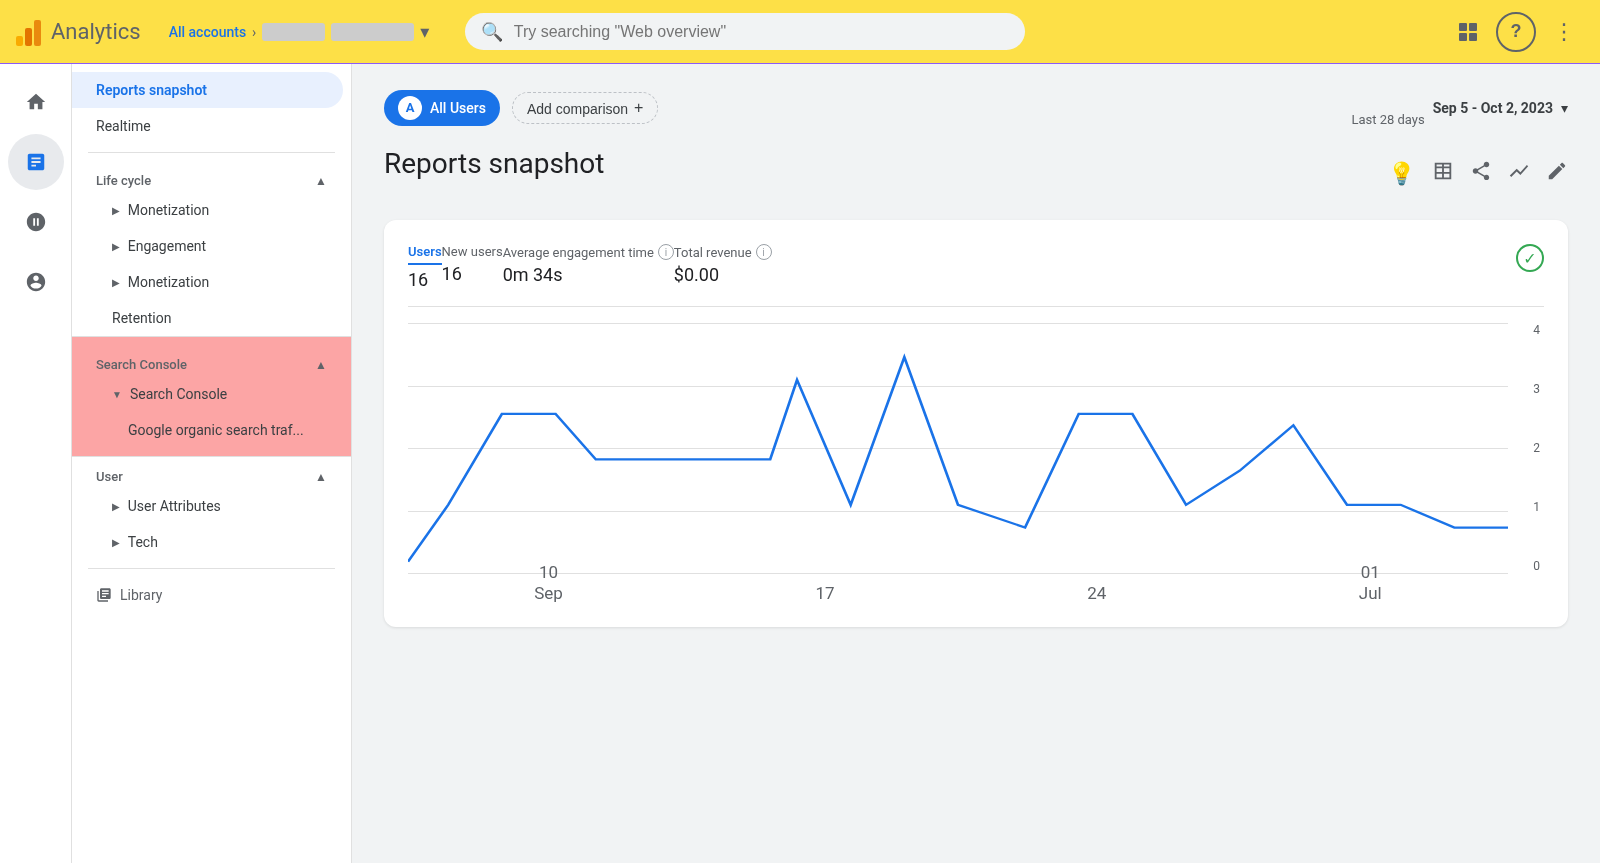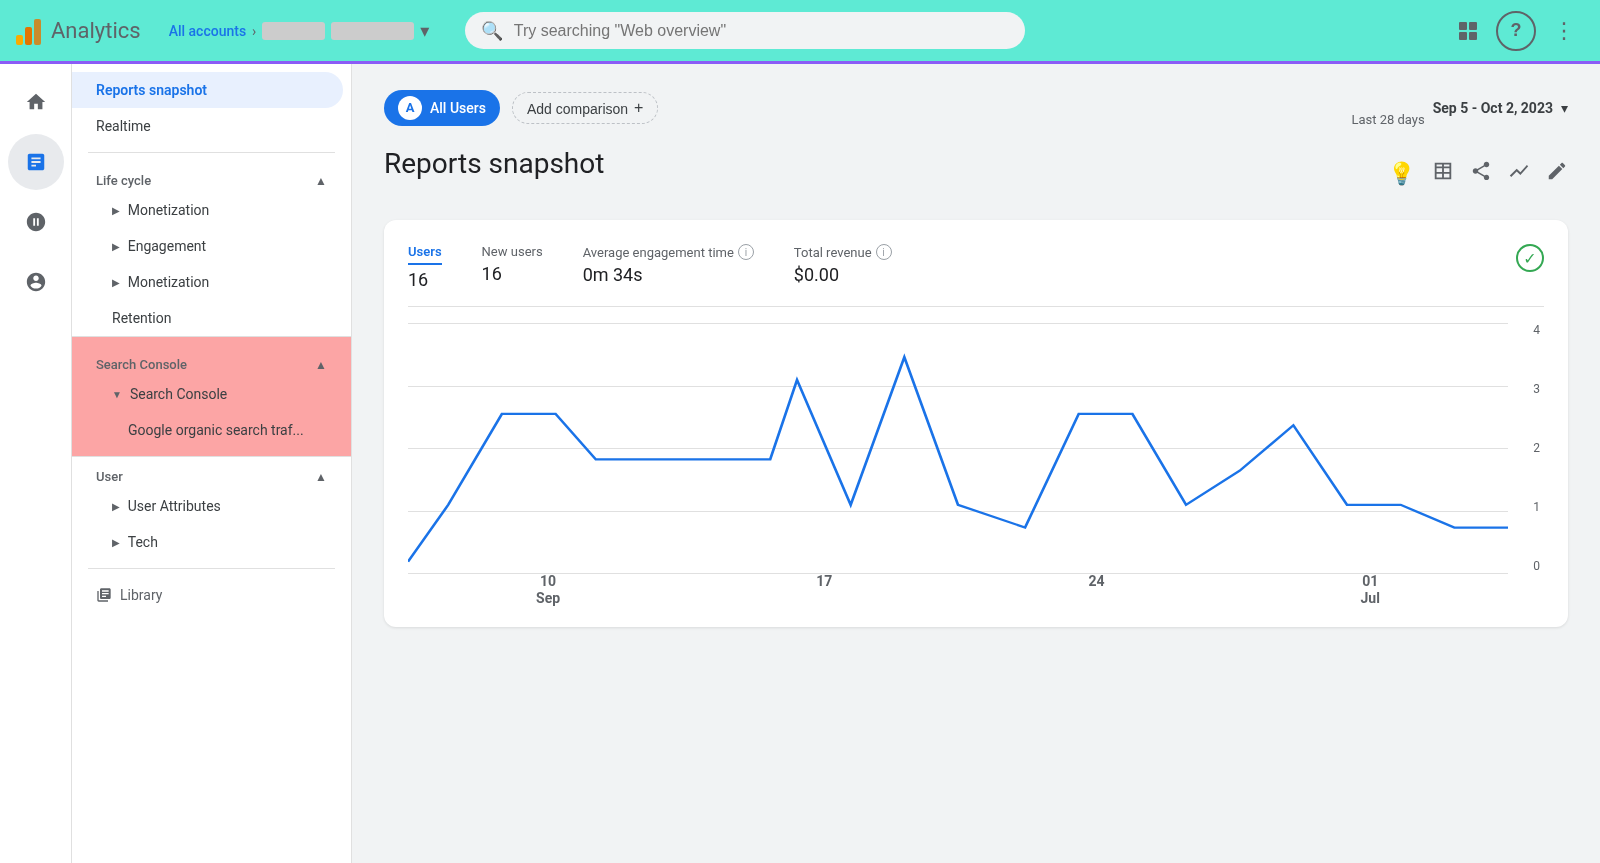--- a/index.html
+++ b/index.html
@@ -1,21 +1,21 @@
 <!DOCTYPE html>
 <html><head>
   <meta charset="utf-8">
   <style>
     * { box-sizing: border-box; margin: 0; padding: 0; }
     body { font-family: 'Google Sans', Roboto, Arial, sans-serif; background: #f1f3f4; color: #202124; font-size: 14px; height: 863px; overflow: hidden; }
 
     
     .topbar {
-      display: flex; align-items: center; background: #5eead4;
-      height: 64px; padding: 0 16px; border-bottom: 3px solid #8b5cf6;
+      display: flex; align-items: center; background: #fde047;
+      height: 64px; padding: 0 16px; border-bottom: 1px solid #8b5cf6;
       position: fixed; top: 0; left: 0; right: 0; z-index: 100;
     }
     .logo-container { display: flex; align-items: center; gap: 10px; margin-right: 16px; }
     .logo-bars { display: flex; align-items: flex-end; gap: 2px; height: 28px; }
     .logo-bar { width: 7px; border-radius: 2px; }
     .logo-bar-1 { height: 10px; background: #f9ab00; }
     .logo-bar-2 { height: 18px; background: #e37400; }
     .logo-bar-3 { height: 26px; background: #e37400; opacity:0.8; }
     .app-title { font-size: 22px; font-weight: 400; color: #5f6368; }
     .account-selector { display: flex; align-items: center; gap: 6px; padding: 6px 12px; border-radius: 4px; cursor: pointer; color: #5f6368; font-size: 14px; }
@@ -57,36 +57,36 @@
     .user-chip { display: flex; align-items: center; gap: 8px; background: #1a73e8; color: #fff; border-radius: 20px; padding: 6px 14px; font-size: 14px; font-weight: 500; }
     .user-chip-letter { width: 24px; height: 24px; background: #fff; color: #1a73e8; border-radius: 50%; display: flex; align-items: center; justify-content: center; font-weight: 700; font-size: 13px; }
     .add-comparison-btn { display: flex; align-items: flex-end; gap: 6px; border: 1.5px dashed #bdc1c6; border-radius: 20px; padding: 6px 14px; font-size: 14px; color: #3c4043; cursor: pointer; background: transparent; }
     .date-range { margin-left: auto; display: flex; align-items: center; gap: 8px; font-size: 14px; color: #3c4043; cursor: pointer; }
     .date-range .label { color: #5f6368; font-size: 13px; margin-top: 24px; }
     .page-title { font-size: 28px; font-weight: 400; color: #202124; margin-bottom: 20px; }
     .title-icons { margin-left: auto; display: flex; align-items: center; gap: 16px; color: #5f6368; font-size: 20px; }
 
     
     .stats-card { background: #fff; border-radius: 12px; padding: 24px; box-shadow: 0 1px 3px rgba(0,0,0,0.1); }
-    .stats-row { display: flex; gap: 40px; margin-bottom: 16px; border-bottom: 1px solid #e0e0e0; padding-bottom: 16px; }
+    .stats-row { display: flex; margin-bottom: 16px; border-bottom: 1px solid #e0e0e0; padding-bottom: 16px; }
     .stat-item { display: flex; flex-direction: column; gap: 4px; }
     .stat-label { font-size: 13px; color: #5f6368; display: flex; align-items: center; gap: 4px; }
     .stat-label.active-label { color: #1a73e8; font-weight: 600; border-bottom: 2px solid #1a73e8; padding-bottom: 4px; }
     .stat-value { font-size: 18px; font-weight: 400; color: #202124; }
     .info-icon { width: 16px; height: 16px; border: 1.5px solid #9aa0a6; border-radius: 50%; display: inline-flex; align-items: center; justify-content: center; font-size: 10px; color: #9aa0a6; }
     .check-icon { width: 28px; height: 28px; border: 2px solid #34a853; border-radius: 50%; display: flex; align-items: center; justify-content: center; color: #34a853; font-size: 16px; margin-left: auto; }
 
     
     .chart-container { position: relative; height: 280px; margin-top: 8px; }
     .chart-y-labels { position: absolute; right: 0; top: 0; bottom: 30px; display: flex; flex-direction: column; justify-content: space-between; font-size: 12px; color: #5f6368; padding-right: 4px; width: 30px; text-align: right; }
     .chart-area { margin-right: 36px; height: 100%; position: relative; }
     .chart-grid { position: absolute; top: 0; left: 0; right: 0; bottom: 30px; }
     .grid-line { position: absolute; left: 0; right: 0; border-top: 1px solid #e0e0e0; }
     .chart-svg { position: absolute; top: 0; left: 0; right: 0; bottom: 30px; width: 100%; height: calc(100% - 30px); }
-    .x-labels { position: absolute; bottom: 0; left: 0; right: 0; display: flex; justify-content: space-around; font-size: 14px; color: #5f6368; height: 30px; align-items: flex-start; font-weight: bold; }
+    .x-labels { position: absolute; bottom: 0; left: 0; right: 0; display: flex; justify-content: space-around; font-size: 17px; color: #5f6368; height: 30px; align-items: flex-end; }
     .x-label { display: flex; flex-direction: column; align-items: center; gap: 1px; }
 
     .title-row { display: flex; align-items: center; margin-bottom: 20px; }
     .queries-wrapper { position: relative; }
     .arrow-svg { position: absolute; left: calc(100% + 4px); top: 50%; transform: translateY(-50%); }
   </style>
 </head>
 <body>
 
 <div class="topbar">

